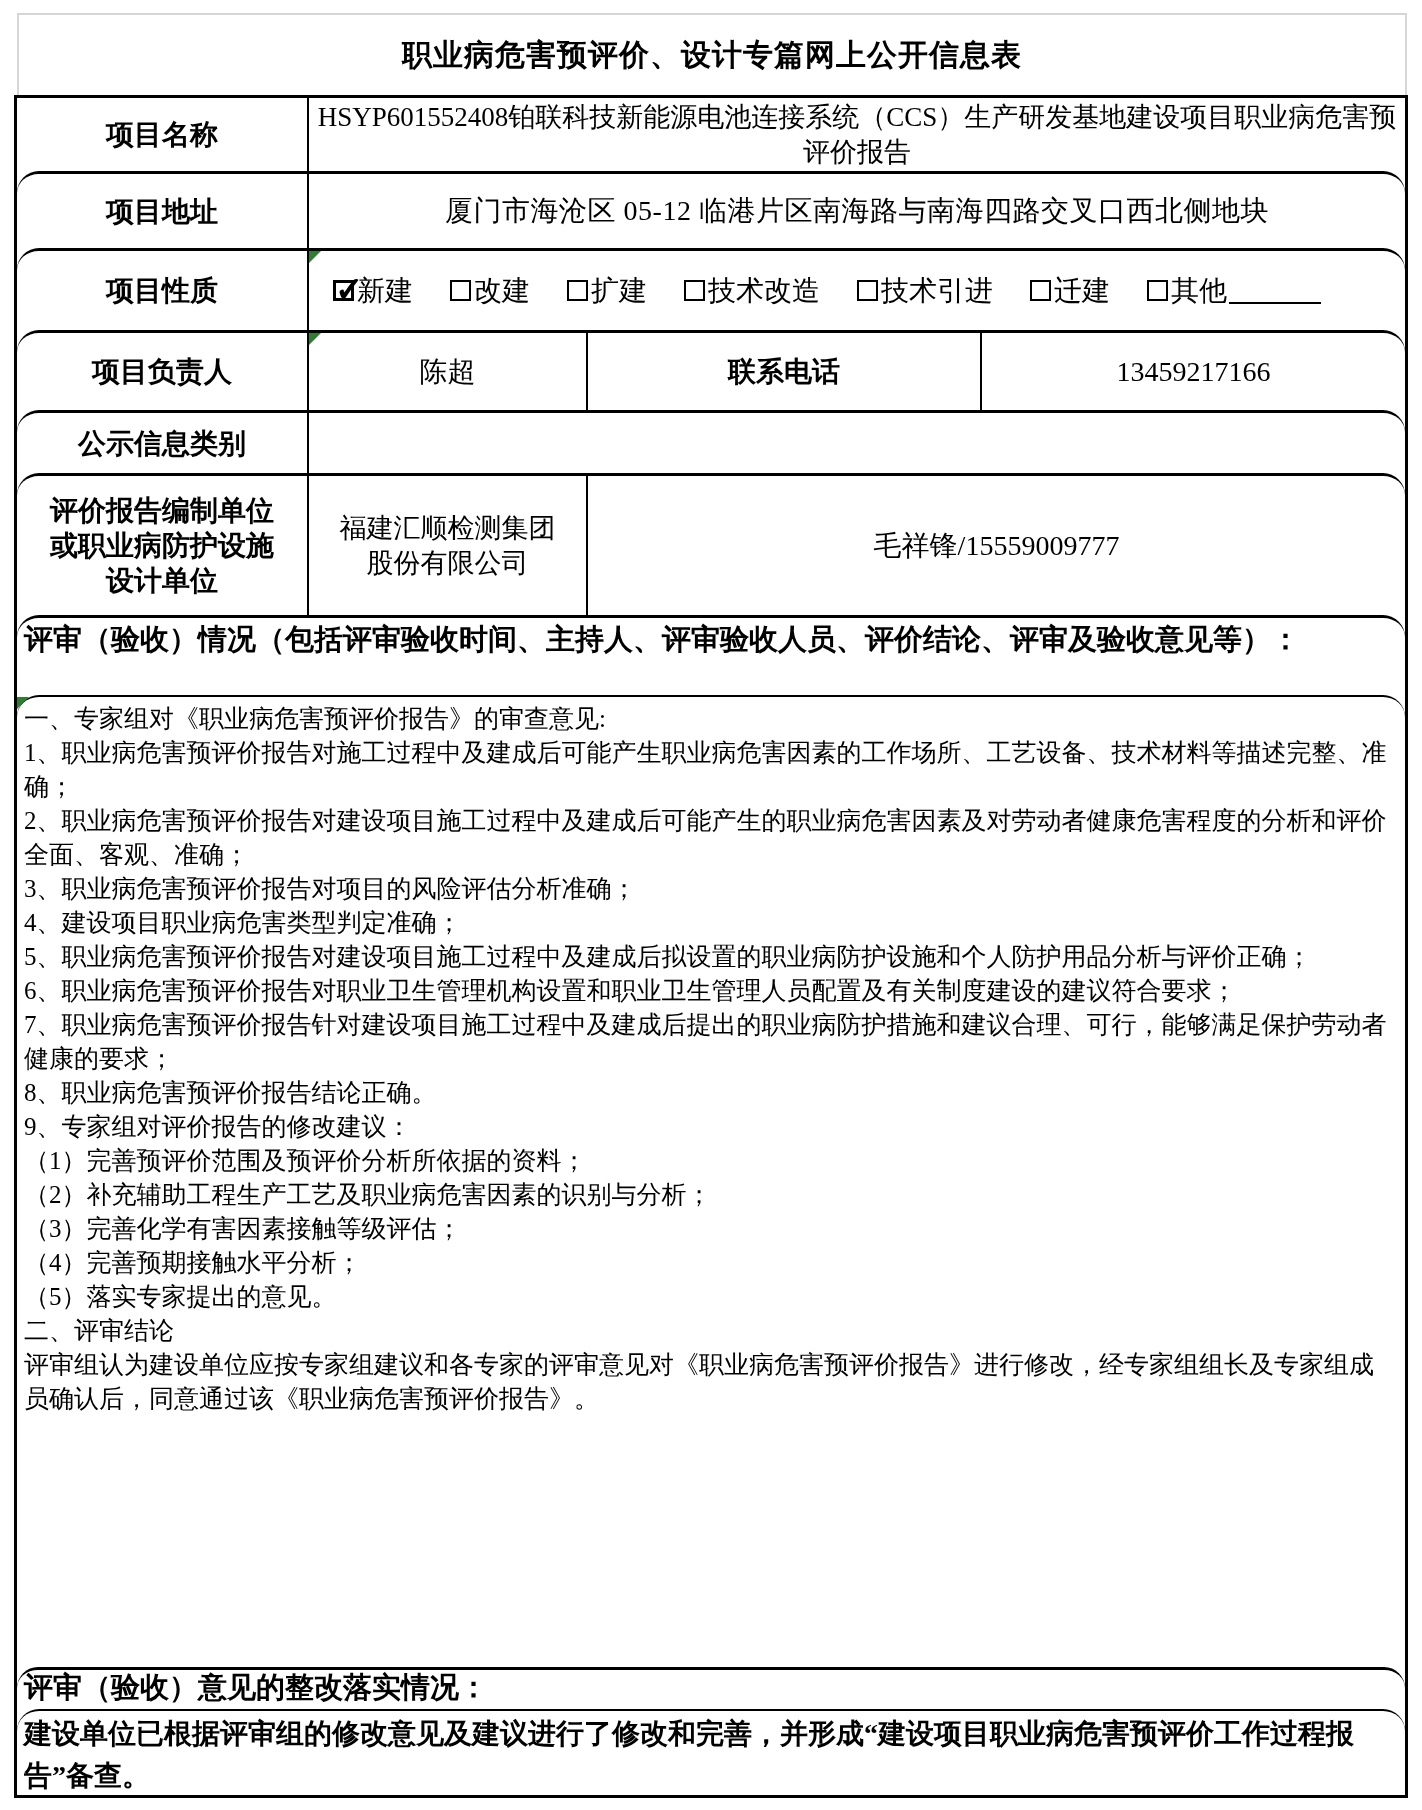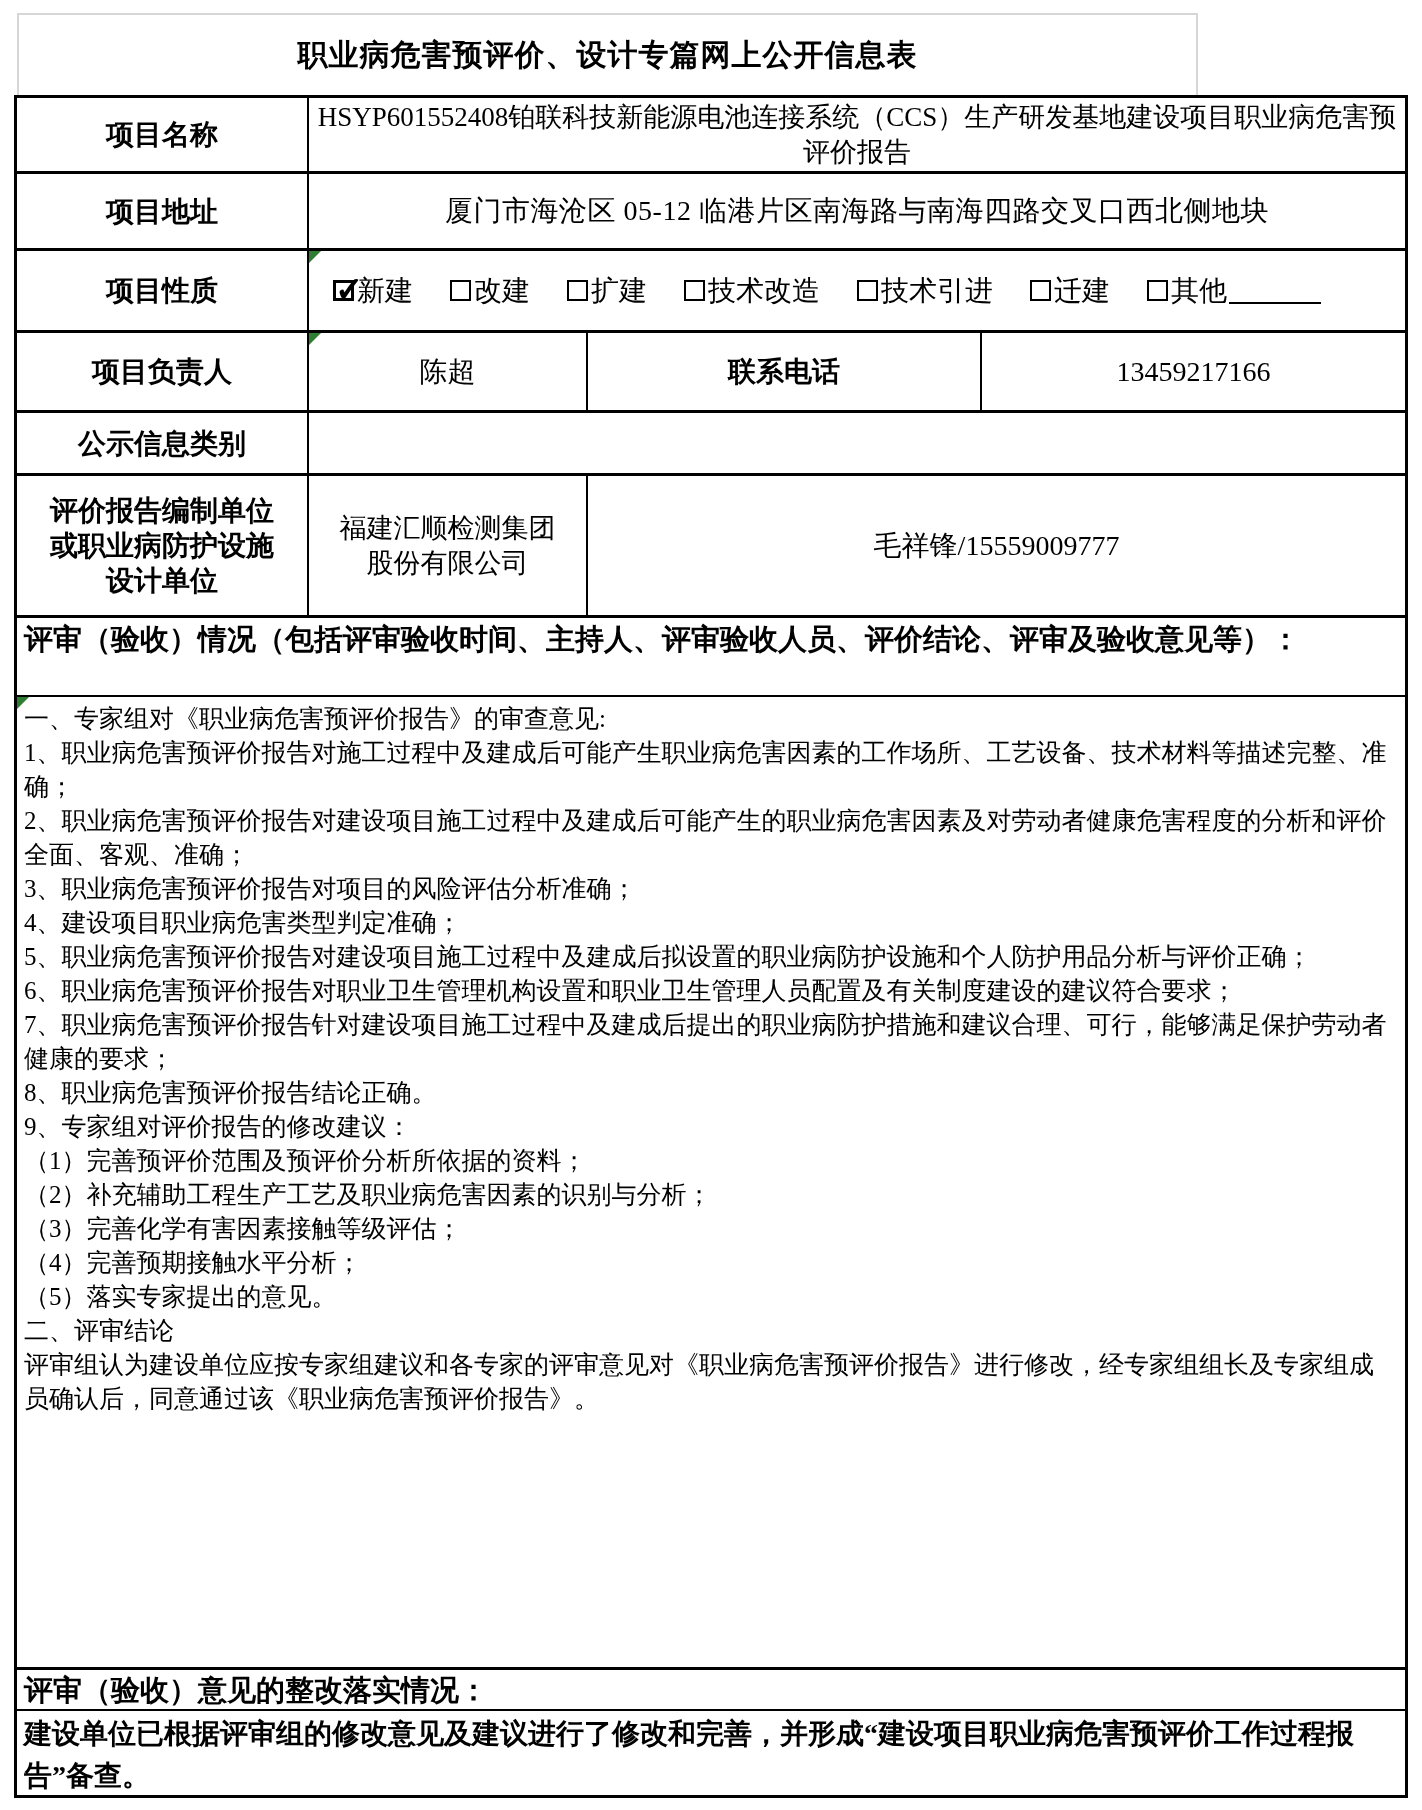--- a/index.html
+++ b/index.html
@@ -8,39 +8,39 @@
     width: 1422px; height: 1810px;
     position: relative;
     font-family: "Liberation Serif", "DejaVu Serif", serif;
     color: #000;
   }
 
   
   .title-box {
     position: absolute;
     left: 17px; top: 13px;
-    width: 1181px; height: 82px;
+    width: 1390px; height: 82px;
     border: 2px solid #d6d6d6;
     border-bottom: none;
     display: flex; align-items: center; justify-content: center;
   }
   .title-box .title {
     font-size: 30px; font-weight: bold; letter-spacing: 1px;
   }
 
   
   .sheet {
     position: absolute;
     left: 14px; top: 95px;
     width: 1394px; height: 1703px;
     border: 3px solid #000;
     display: flex; flex-direction: column;
     background: #fff;
   }
-  .row { display: flex; border-top: 3px solid #000; position: relative; }
+  .row { display: flex; border-top: 3px solid #000; position: relative; border-radius: 22px; }
   .row:first-child { border-top: none; }
   .row.thin-top { border-top: 2px solid #000; }
 
   .cell { position: relative; display: flex; align-items: center; }
   .cell.v-sep { border-right: 2px solid #000; }
 
   .label-cell {
     width: 292px; flex: none;
     justify-content: center; text-align: center;
     font-weight: bold; font-size: 28px; line-height: 35px;
@@ -49,21 +49,21 @@
   .value-cell { flex: 1; font-size: 26px; }
 
   .r-name   { height: 73px; }
   .r-addr   { height: 77px; }
   .r-nature { height: 82px; }
   .r-leader { height: 80px; }
   .r-public { height: 63px; }
   .r-org    { height: 142px; }
   .r-review-head { height: 80px; }
   .r-review-body { height: 972px; }
-  .r-rect-head   { height: 42px; }
+  .r-rect-head   { height: 42px; font-family: Liberation Mono, monospace; }
   .r-rect-body   { height: 86px; }
 
   .center-text { justify-content: center; text-align: center; }
   .name-value { line-height: 35px; padding: 0 6px; font-size: 27px; }
   .addr-value { font-size: 28px; letter-spacing: 0.5px; }
 
   .col2 { width: 279px; flex: none; justify-content: center; text-align: center; }
   .col3 { width: 394px; flex: none; justify-content: center; text-align: center;
           font-weight: bold; font-size: 28px; }
   .col4 { flex: 1; justify-content: center; text-align: center; font-size: 28px; }

